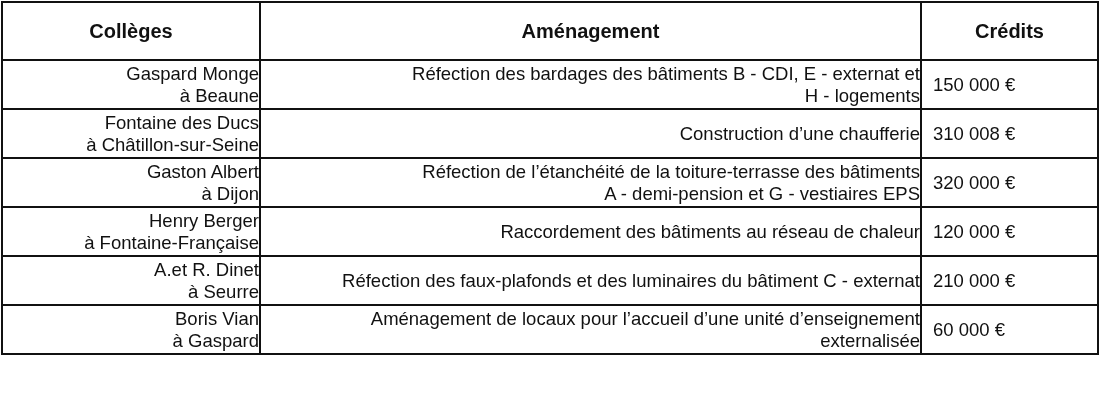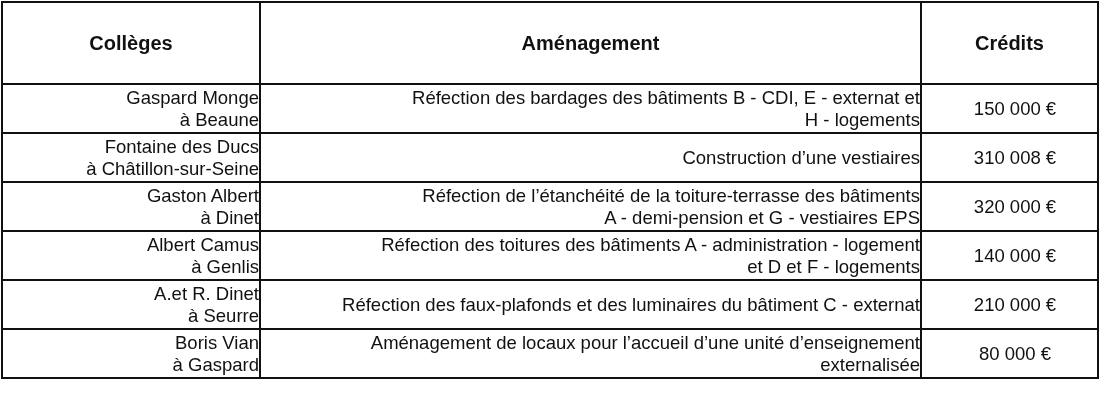--- a/index.html
+++ b/index.html
@@ -16,27 +16,27 @@
     vertical-align: middle;
     font-size: 18.5px;
     line-height: 22px;
     overflow: hidden;
   }
   table.grid th {
     height: 48px;
     font-weight: bold;
     font-size: 20px;
     text-align: center;
-    padding: 16px;
+    padding: 4px;
   }
   table.grid td { height: 47px; }
   col.c1 { width: 258px; }
   col.c2 { width: 661px; }
   col.c3 { width: 177px; }
-  td.credit { text-align: center; padding: 0 13px 0 0; margin-top: 32px; }
+  td.credit { text-align: left; padding: 0 13px 0 0; margin-top: 32px; }
   .line { display: block; white-space: nowrap; text-align: right; }
 </style>
 </head>
 <body>
 
 <table class="grid">
   <colgroup>
       <col class="c1">
       <col class="c2">
       <col class="c3">
@@ -59,61 +59,60 @@
           <span class="line">H - logements</span>
         </td>
         <td class="credit">150 000 €</td>
       </tr>
       <tr>
         <td>
           <span class="line">Fontaine des Ducs</span>
           <span class="line">à Châtillon-sur-Seine</span>
         </td>
         <td>
-          <span class="line">Construction d’une vestiaires</span>
+          <span class="line">Construction d’une chaufferie</span>
         </td>
         <td class="credit">310 008 €</td>
       </tr>
       <tr>
         <td>
           <span class="line">Gaston Albert</span>
-          <span class="line">à Dinet</span>
+          <span class="line">à Dijon</span>
         </td>
         <td>
           <span class="line">Réfection de l’étanchéité de la toiture-terrasse des bâtiments</span>
           <span class="line">A - demi-pension et G - vestiaires EPS</span>
         </td>
         <td class="credit">320 000 €</td>
       </tr>
       <tr>
         <td>
-          <span class="line">Albert Camus</span>
-          <span class="line">à Genlis</span>
+          <span class="line">Henry Berger</span>
+          <span class="line">à Fontaine-Française</span>
         </td>
         <td>
-          <span class="line">Réfection des toitures des bâtiments A - administration - logement</span>
-          <span class="line">et D et F - logements</span>
+          <span class="line">Raccordement des bâtiments au réseau de chaleur</span>
         </td>
-        <td class="credit">140 000 €</td>
+        <td class="credit">120 000 €</td>
       </tr>
       <tr>
         <td>
           <span class="line">A.et R. Dinet</span>
           <span class="line">à Seurre</span>
         </td>
         <td>
           <span class="line">Réfection des faux-plafonds et des luminaires du bâtiment C - externat</span>
         </td>
         <td class="credit">210 000 €</td>
       </tr>
       <tr>
         <td>
           <span class="line">Boris Vian</span>
           <span class="line">à Gaspard</span>
         </td>
         <td>
           <span class="line">Aménagement de locaux pour l’accueil d’une unité d’enseignement</span>
           <span class="line">externalisée</span>
         </td>
-        <td class="credit">80 000 €</td>
+        <td class="credit">60 000 €</td>
       </tr>
     </tbody>
 </table>
 
 </body></html>

